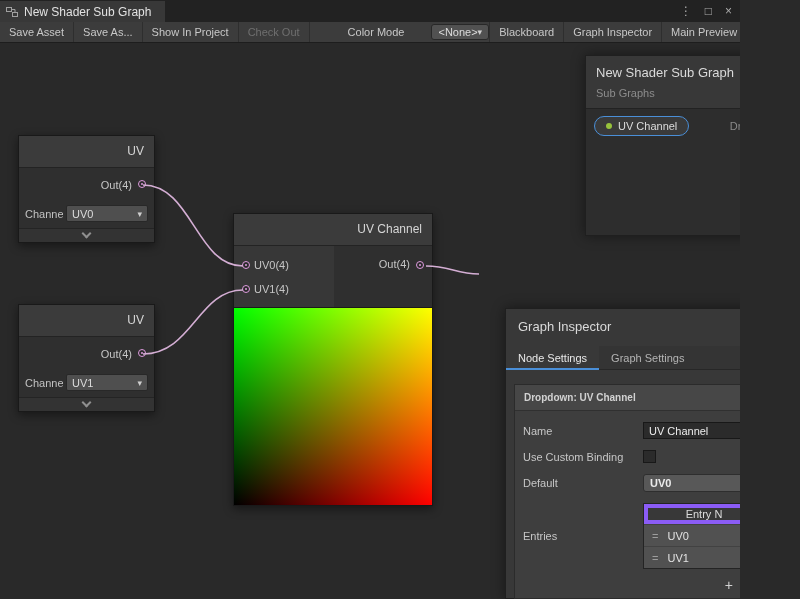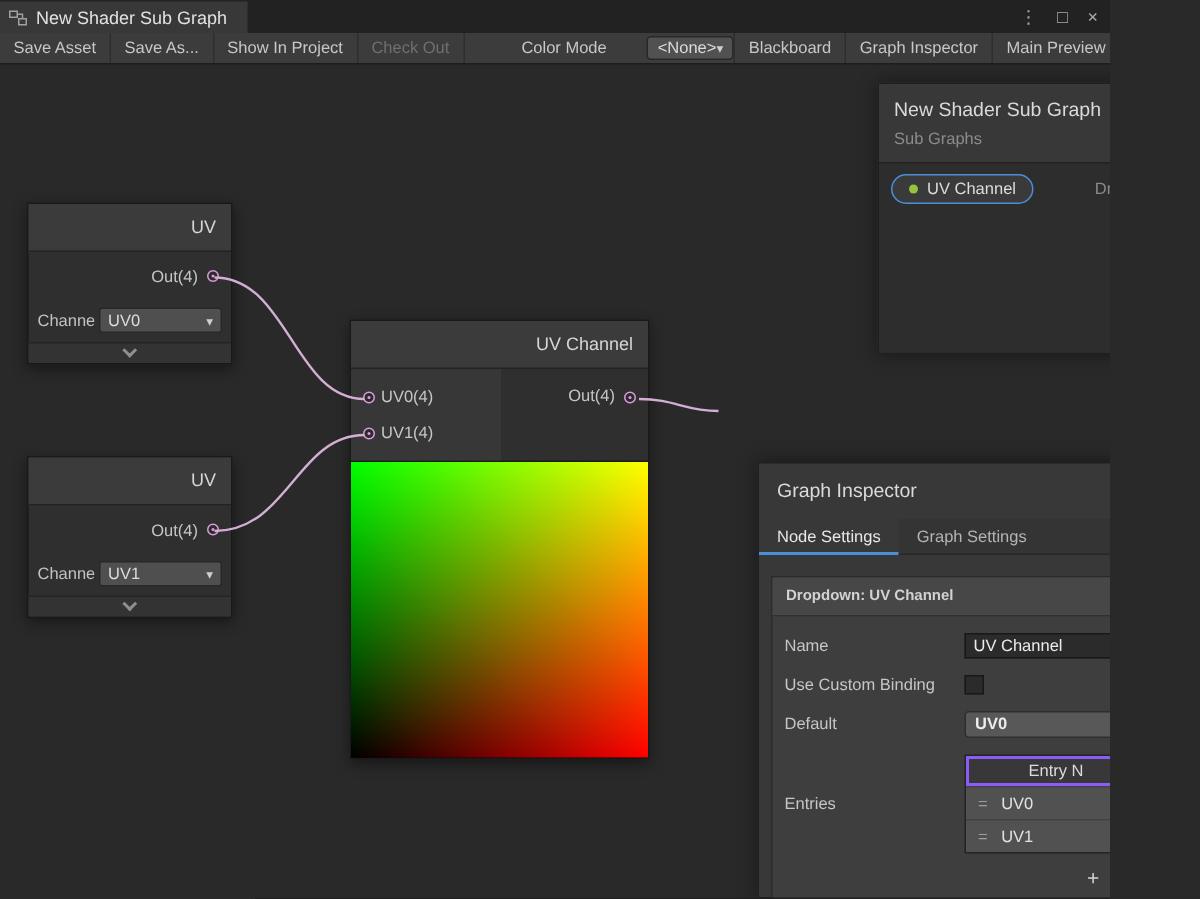--- a/index.html
+++ b/index.html
@@ -1,18 +1,18 @@
 <!DOCTYPE html>
 <html><head>
 <meta charset="utf-8">
 <style>
   * { box-sizing: border-box; margin: 0; padding: 0; }
   html,body { width:800px; height:599px; overflow:hidden; }
   body { font-family:"Liberation Sans", sans-serif; font-size:11px; color:#C6C6C6; background:#292929; }
-  #app { position:relative; width:740px; height:599px; overflow:hidden; background:#000000; }
+  #app { position:relative; width:740px; height:599px; overflow:hidden; background:#6d28d9; }
 
   
   .titlebar { position:absolute; top:0; left:0; right:0; height:22px; background:#222222; z-index:10; }
   .doc-tab { position:absolute; left:0; top:1px; height:21px; background:#383838; display:flex; align-items:center; gap:6px; padding:0 14px 0 6px; font-size:12px; color:#E2E2E2; }
   .win-controls { position:absolute; right:8px; top:0; height:22px; display:flex; align-items:center; gap:13px; color:#ABABAB; font-size:12px; }
   .win-controls span { cursor:default; }
 
   
   .toolbar { position:absolute; top:22px; left:0; right:0; height:21px; background:#3C3C3C; border-bottom:1px solid #1D1D1D; display:flex; align-items:stretch; z-index:10; color:#C8C8C8; }
   .tb-btn { display:flex; align-items:center; padding:0 9px; border-right:1px solid #2E2E2E; white-space:nowrap; }
@@ -83,21 +83,21 @@
   .insp-tab.active::after { content:""; position:absolute; left:0; right:0; bottom:-1px; height:2px; background:#4A8FD8; }
   .insp-content { position:relative; padding:14px 16px 0 8px; height:229px; }
   .section { background:#3E3E3E; border:1px solid #2B2B2B; height:100%; }
   .section-header { background:#474747; padding:7px 9px; font-size:10px; font-weight:bold; color:#D2D2D2; border-bottom:1px solid #303030; }
   .field-grid { padding:11px 8px 0; display:grid; grid-template-columns:120px 1fr; row-gap:11px; align-items:center; }
   .field-label { color:#C6C6C6; padding-right:6px; }
   .text-input { height:17px; width:100%; background:#2B2B2B; border:1px solid #181818; color:#ECECEC; padding:0 5px; font-size:11px; font-family:"Liberation Sans", sans-serif; }
   .checkbox { width:13px; height:13px; background:#2B2B2B; border:1px solid #181818; }
   .dd { height:18px; background:#585858; border:1px solid #2E2E2E; border-radius:3px; display:flex; align-items:center; justify-content:space-between; padding:0 6px; color:#ECECEC; font-weight:bold; }
   .entry-list { border:1px solid #242424; background:#3A3A3A; }
-  .entry-header { height:20px; display:flex; align-items:center; justify-content:center; color:#DCDCDC; border:2px solid #8b5cf6; background:#383838; }
+  .entry-header { height:20px; display:flex; align-items:center; justify-content:center; color:#DCDCDC; border:4px solid #8b5cf6; background:#383838; }
   .entry-row { height:22px; display:flex; align-items:center; gap:9px; padding:0 8px; background:#515151; border-top:1px solid #424242; color:#E2E2E2; }
   .handle { color:#9E9E9E; }
   .entry-actions { display:flex; justify-content:flex-end; gap:20px; padding:8px 12px 0 0; font-size:14px; color:#D2D2D2; }
   .entry-actions span { cursor:default; }
 
   .insp-scroll { position:absolute; right:1px; top:62px; bottom:1px; width:9px; background:#2E2E2E; z-index:6; }
   .insp-thumb { position:absolute; top:7px; left:1px; right:1px; height:118px; background:#585858; border-radius:4px; }
   .insp-scroll-down { position:absolute; bottom:1px; left:0; right:0; text-align:center; font-size:6px; color:#9A9A9A; }
 </style>
 </head>

